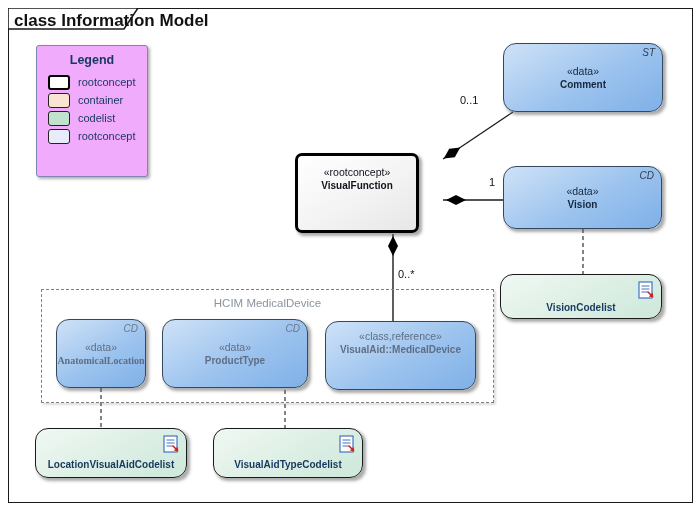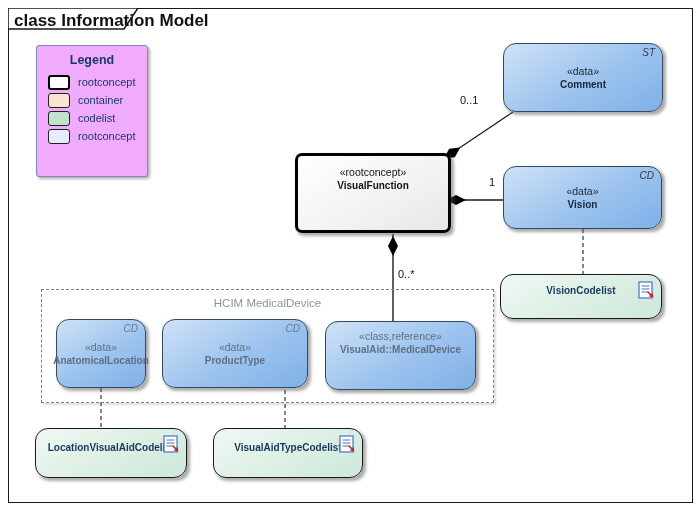--- a/index.html
+++ b/index.html
@@ -36,28 +36,28 @@
   .node.data-box{background:linear-gradient(150deg,#cfe2f7 0%,#9cc3ee 55%,#7fb0e8 100%);
                  border:1.5px solid #34495e;color:#17273d;}
   .node.data-box.muted{color:#5f6e85;}
   .node.data-box.muted .marker{color:#6b788c;}
 
   .node.root-box{background:linear-gradient(150deg,#ffffff 0%,#f3f3f3 55%,#e7e7e9 100%);
                  border:3px solid #000;border-radius:7px;color:#10131c;}
 
   .node.codelist-box{background:linear-gradient(150deg,#f0f8f3 0%,#dcefe4 55%,#cde8da 100%);
                  border:1.6px solid #1a1a1a;color:#17375e;justify-content:flex-start;}
-  .node.codelist-box .name{margin-top:0;}
+  .node.codelist-box .name{margin-top:17px;}
 
   #node-comment{left:503px;top:43px;width:160px;height:69px;}
-  #node-visualfunction{left:295px;top:153px;width:156px;height:80px;justify-content:flex-start;padding-top:9px;}
+  #node-visualfunction{left:295px;top:153px;width:124px;height:80px;justify-content:flex-start;padding-top:9px;}
   #node-vision{left:503px;top:166px;width:159px;height:63px;}
   #node-visioncodelist{left:500px;top:274px;width:162px;height:45px;padding-top:9px;}
   #node-anatomicallocation{left:56px;top:319px;width:90px;height:69px;}
-  #node-anatomicallocation .name{font-size:10px;}
+  #node-anatomicallocation .name{font-size:10px;font-family:Liberation Serif, serif;}
   #node-producttype{left:162px;top:319px;width:146px;height:69px;}
   #node-visualaid{left:325px;top:321px;width:151px;height:69px;justify-content:flex-start;padding-top:7px;}
   #node-loccodelist{left:35px;top:428px;width:152px;height:50px;padding-top:12px;}
   #node-vatcodelist{left:213px;top:428px;width:150px;height:50px;padding-top:12px;}
 
   
   #hcim{position:absolute;left:41px;top:289px;width:453px;height:114px;border:1.4px dashed #808080;
         box-sizing:border-box;box-shadow:2px 2px 2px rgba(120,120,120,.25);}
   #hcim .hcim-label{text-align:center;font-size:11.5px;color:#8a94a0;padding-top:7px;}
 

